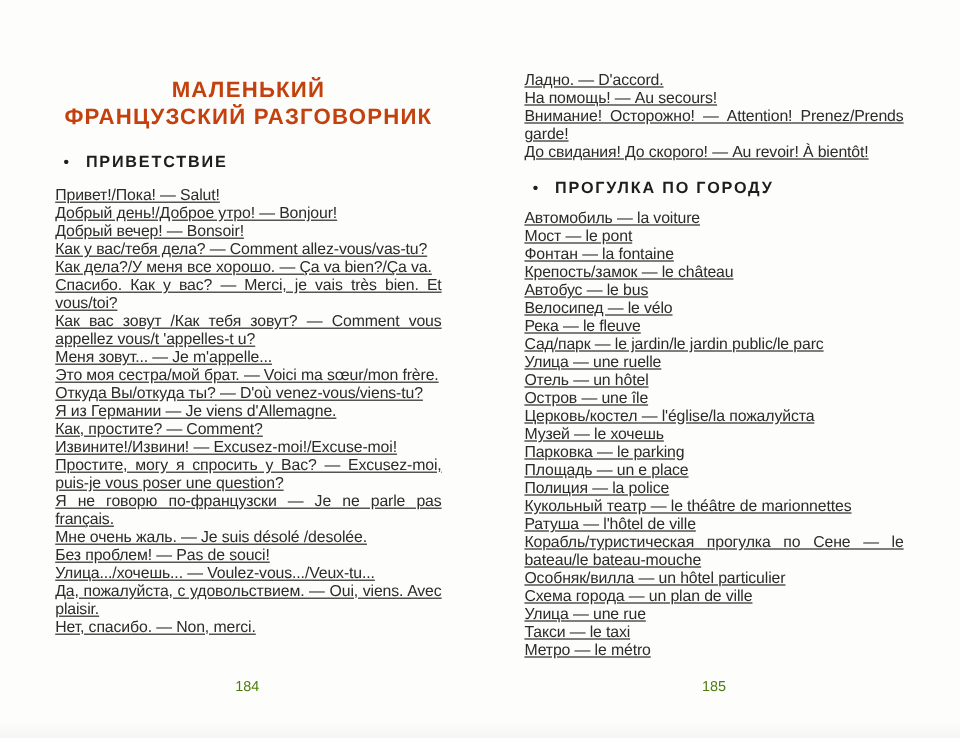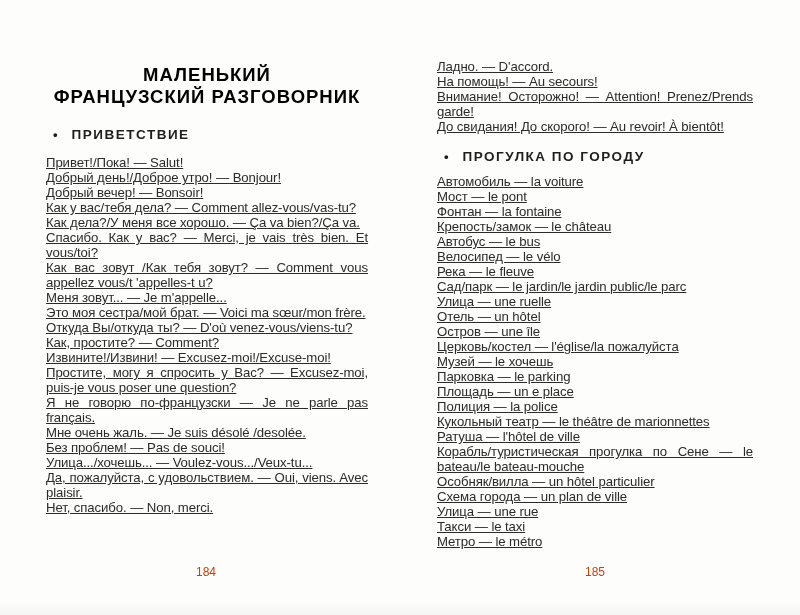--- a/index.html
+++ b/index.html
@@ -18,21 +18,21 @@
   .page-left  { left: 46px;  top: 64px; width: 322px; }
   .page-right { left: 437px; top: 59px; width: 316px; }
 
   .book-title {
     margin: 0 0 19px 0;
     text-align: center;
     font-size: 18.5px;
     line-height: 22px;
     font-weight: bold;
     letter-spacing: 1px;
-    color: #000000;
+    color: #c2410c;
   }
   .book-title .title-line { display: block; white-space: nowrap; }
 
   .section-header {
     display: flex;
     align-items: baseline;
     margin: 0 0 12px 0;
     padding-left: 7px;
     font-weight: bold;
     font-size: 13.5px;
@@ -56,21 +56,21 @@
     letter-spacing: -0.1px;
     text-align: justify;
     color: #2b2b2b;
   }
 
   .page-number {
     position: absolute;
     top: 565px;
     font-size: 12px;
     line-height: 14px;
-    color: #c2410c;
+    color: #4d7c0f;
   }
   .page-number-left  { left: 196px; }
   .page-number-right { left: 585px; }
 
   
   .scan-edge {
     position: absolute; left: 0; right: 0; bottom: 0; height: 14px;
     background: linear-gradient(to bottom, rgba(0,0,0,0), rgba(0,0,0,0.03));
     pointer-events: none;
   }
@@ -106,20 +106,21 @@
         <p class="entry">Спасибо. Как у вас? — Merci, je vais très bien. Et vous/toi?</p>
 
         <p class="entry">Как вас зовут /Как тебя зовут? — Comment vous appellez vous/t 'appelles-t u?</p>
 
         <p class="entry">Меня зовут... — Je m'appelle...</p>
 
         <p class="entry">Это моя сестра/мой брат. — Voici ma sœur/mon frère.</p>
 
         <p class="entry">Откуда Вы/откуда ты? — D'où venez-vous/viens-tu?</p>
 
+        <p class="entry">Я из Германии — Je viens d'Allemagne.</p>
 
         <p class="entry">Как, простите? — Comment?</p>
 
         <p class="entry">Извините!/Извини! — Excusez-moi!/Excuse-moi!</p>
 
         <p class="entry">Простите, могу я спросить у Вас? — Excusez-moi, puis-je vous poser une question?</p>
 
         <p class="entry">Я не говорю по-французски — Je ne parle pas français.</p>
 
         <p class="entry">Мне очень жаль. — Je suis désolé /desolée.</p>

